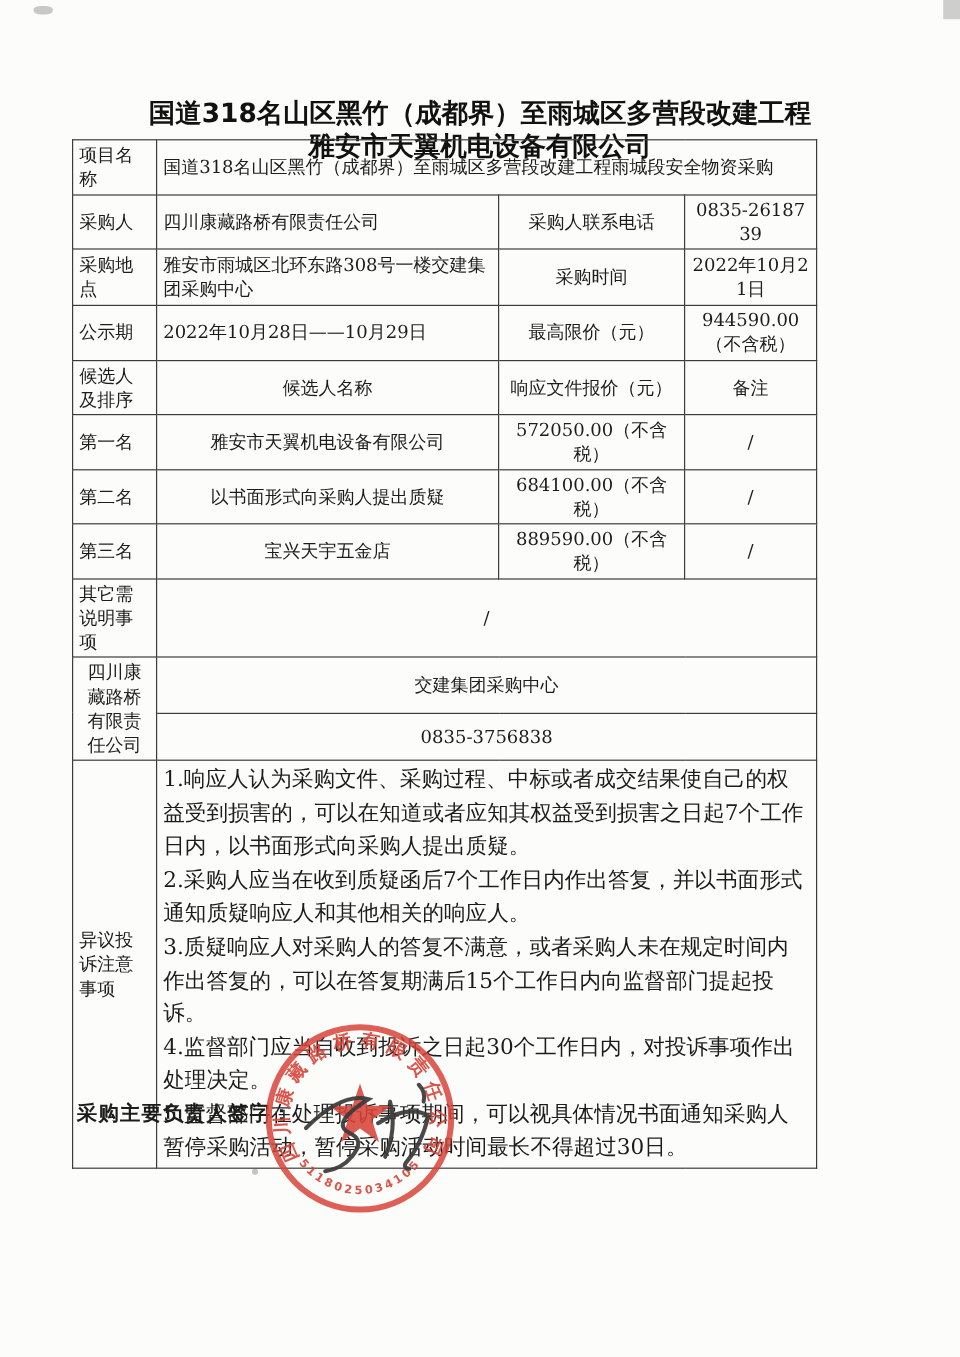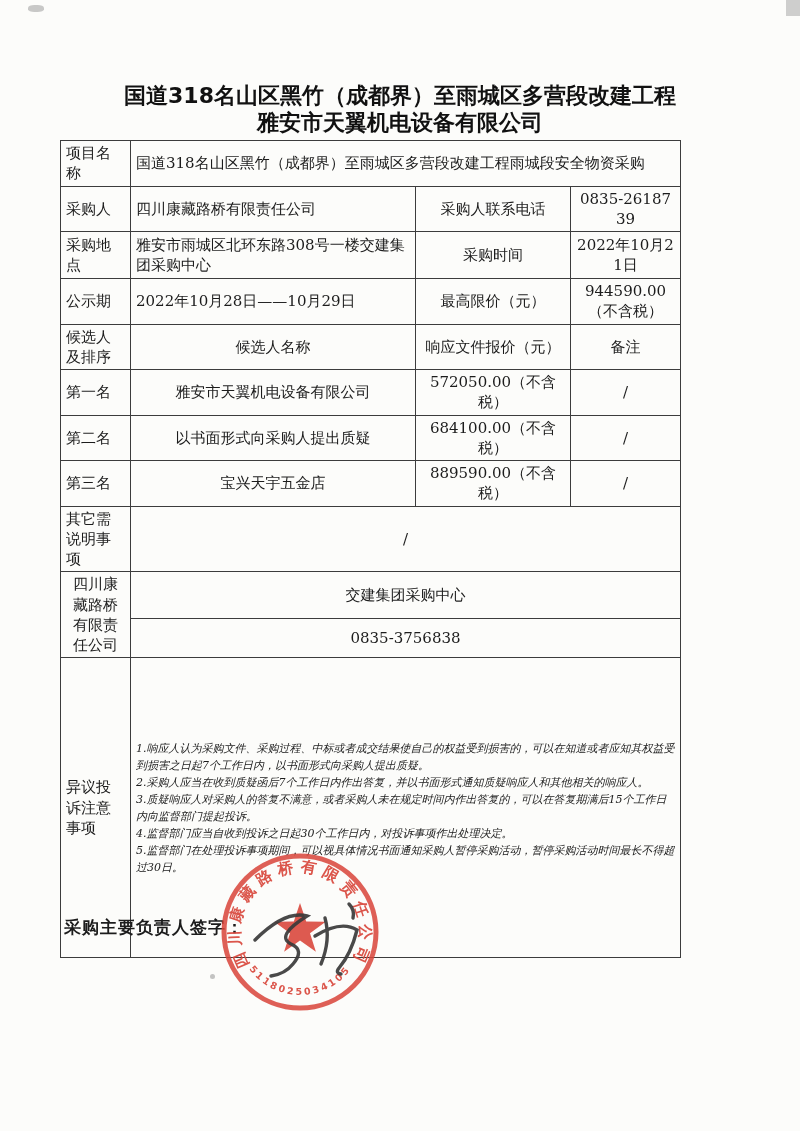--- a/index.html
+++ b/index.html
@@ -11,37 +11,37 @@
     color:#1c1c1c;
     overflow:hidden;
   }
   .doc-title{
     position:absolute;left:0;top:82px;width:100%;
     text-align:center;
     font-family:"DejaVu Sans","Liberation Sans",sans-serif;
     font-weight:bold;font-size:22px;line-height:27px;color:#111;
   }
   table.main{
-    position:absolute;left:60px;top:140px;
+    position:absolute;left:60px;top:116px;
     width:620px;border-collapse:collapse;table-layout:fixed;
   }
   table.main td{
     border:1.6px solid #3c3c3c;
     padding:2px 5px;
     font-size:15px;line-height:1.35;
     vertical-align:middle;
     word-break:break-all;
     overflow:hidden;
   }
   td.lbl{text-align:left;}
   td.ctr{text-align:center;}
   td.lft{text-align:left;}
   .price-note{display:block;}
   .complaint-cell{vertical-align:middle;padding:6px 8px;}
-  .complaint-cell .item{font-size:11px;line-height:1.55;text-align:left;font-style:italic;}
+  .complaint-cell .item{font-size:18px;line-height:1.55;text-align:left;}
   .sign-label{
     position:absolute;left:64px;top:916px;
     font-size:17px;color:#1c1c1c;letter-spacing:1px;font-weight:bold;
   }
   .seal{position:absolute;left:215px;top:848px;width:170px;height:170px;}
   .signature{position:absolute;left:245px;top:888px;width:135px;height:100px;}
   .artifact{position:absolute;background:#8a8a8a;border-radius:40%;}
   .a1{left:28px;top:5px;width:16px;height:7px;opacity:.45;}
   .a2{left:786px;top:0px;width:14px;height:16px;opacity:.4;border-radius:0;}
   .a3{left:210px;top:974px;width:5px;height:5px;opacity:.5;border-radius:50%;}

